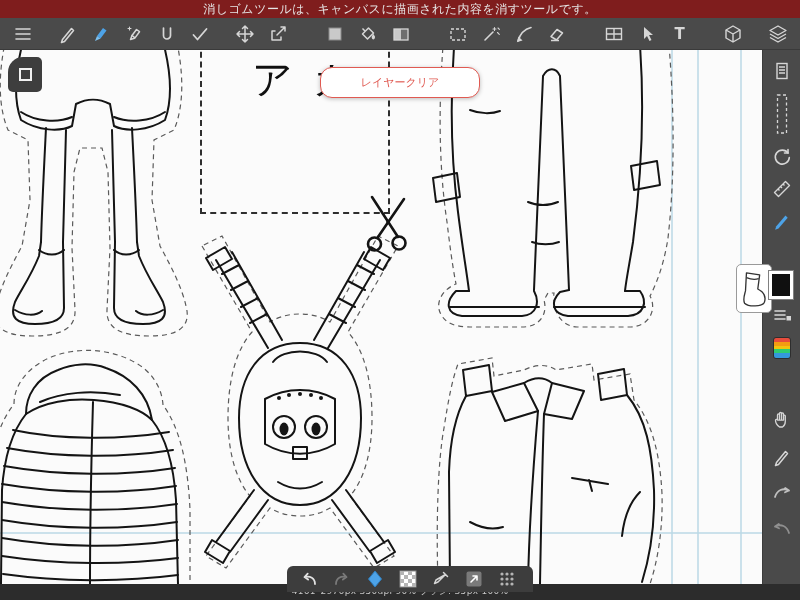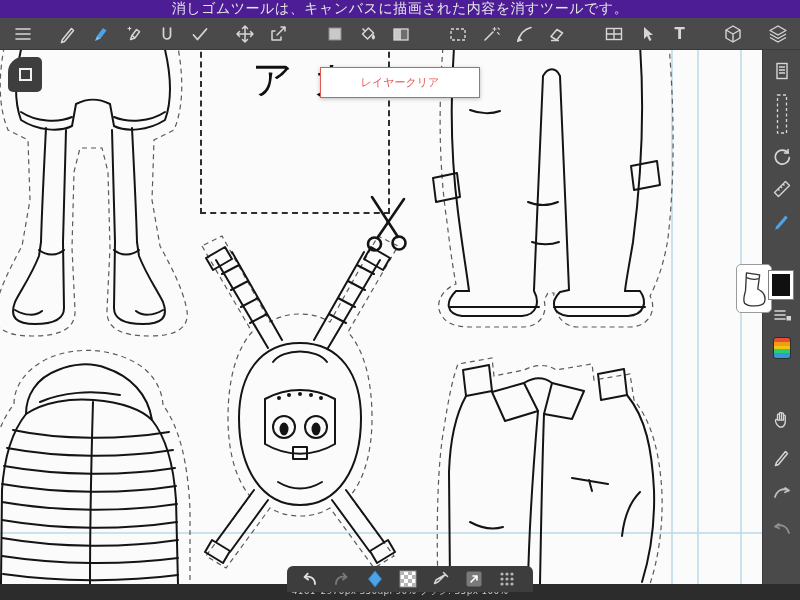--- a/index.html
+++ b/index.html
@@ -1,40 +1,40 @@
 <!DOCTYPE html>
 <html><head>
 <meta charset="utf-8">
 <style>
   *{margin:0;padding:0;box-sizing:border-box}
   html,body{width:800px;height:600px;overflow:hidden}
   body{font-family:"DejaVu Sans",sans-serif;background:#4a4a4a;position:relative}
   .app{position:absolute;inset:0}
 
   
-  .notif{position:absolute;top:0;left:0;width:800px;height:18px;background:#4c1d95;
-    color:#e6e6e6;font-size:14px;display:flex;align-items:center;justify-content:center;letter-spacing:.5px}
+  .notif{position:absolute;top:0;left:0;width:800px;height:18px;background:#7f1d1d;
+    color:#e6e6e6;font-size:12px;display:flex;align-items:center;justify-content:center;letter-spacing:.5px}
 
   
   .toolbar{position:absolute;top:18px;left:0;width:800px;height:32px;background:#4a4a4a;
     border-bottom:1px solid #3a3a3a;display:flex;align-items:center;padding:0 6px}
   .tool{width:33px;height:28px;display:flex;align-items:center;justify-content:center;flex:0 0 auto;border-radius:3px}
   .sp{flex:0 0 12px}
   .flex1{flex:1 1 auto}
   .ttxt{color:#d6d6d6;font-size:15px;font-weight:bold}
 
   
   .canvas{position:absolute;top:50px;left:0;width:762px;height:534px;background:#fbfbfb;overflow:hidden}
   .art{position:absolute;left:0;top:0}
   .dashedbox{position:absolute;left:200px;top:-8px;width:190px;height:172px;border:2px dashed #2e2e2e}
   .kana{position:absolute;color:#101010;font-size:40px;letter-spacing:20px;white-space:nowrap}
   .kana1{left:252px;top:2px}
   .kana2{left:250px;top:88px}
   .layer-clear{position:absolute;left:320px;top:17px;width:160px;height:31px;background:#fff;
-    border:1.5px solid #e05a52;color:#e05a52;font-size:11px;border-radius:0;
+    border:1.5px solid #e05a52;color:#e05a52;font-size:11px;border-radius:12px;
     display:flex;align-items:center;justify-content:center;box-shadow:0 1px 4px rgba(0,0,0,.25);
     font-family:"DejaVu Sans",sans-serif;cursor:pointer}
   .corner-btn{position:absolute;left:8px;top:7px;width:34px;height:35px;background:#3e3e3e;
     border-radius:15px 5px 5px 5px;display:flex;align-items:center;justify-content:center}
   .corner-inner{width:13px;height:13px;border:2px solid #f2f2f2;background:transparent}
 
   
   .sidebar{position:absolute;top:50px;right:0;width:38px;height:534px;background:#4a4a4a;border-left:1px solid #3c3c3c}
   .side-tool{position:absolute;left:0;width:38px;display:flex;align-items:center;justify-content:center}
   .rainbow{width:18px;height:22px;border-radius:3px;border:1px solid #2e2e2e;

